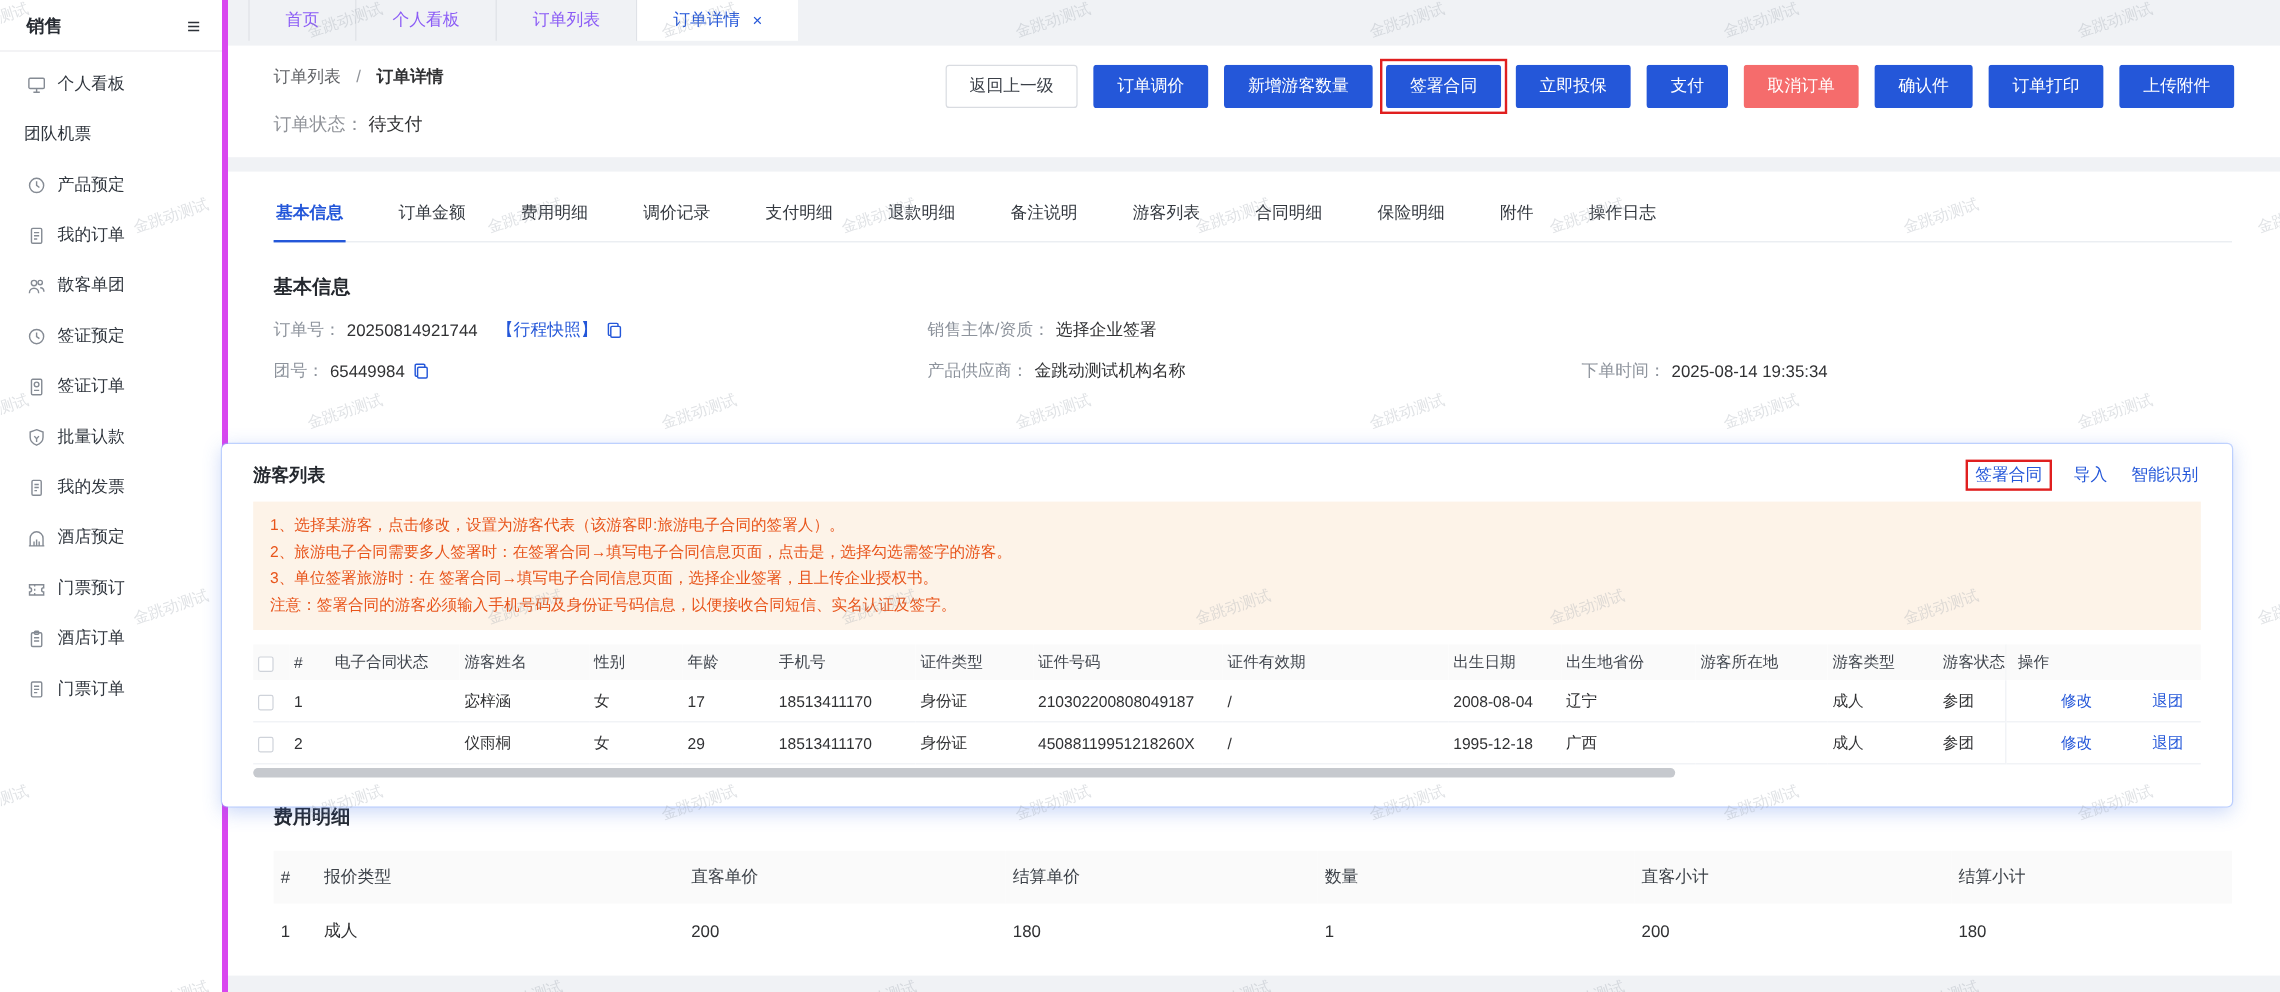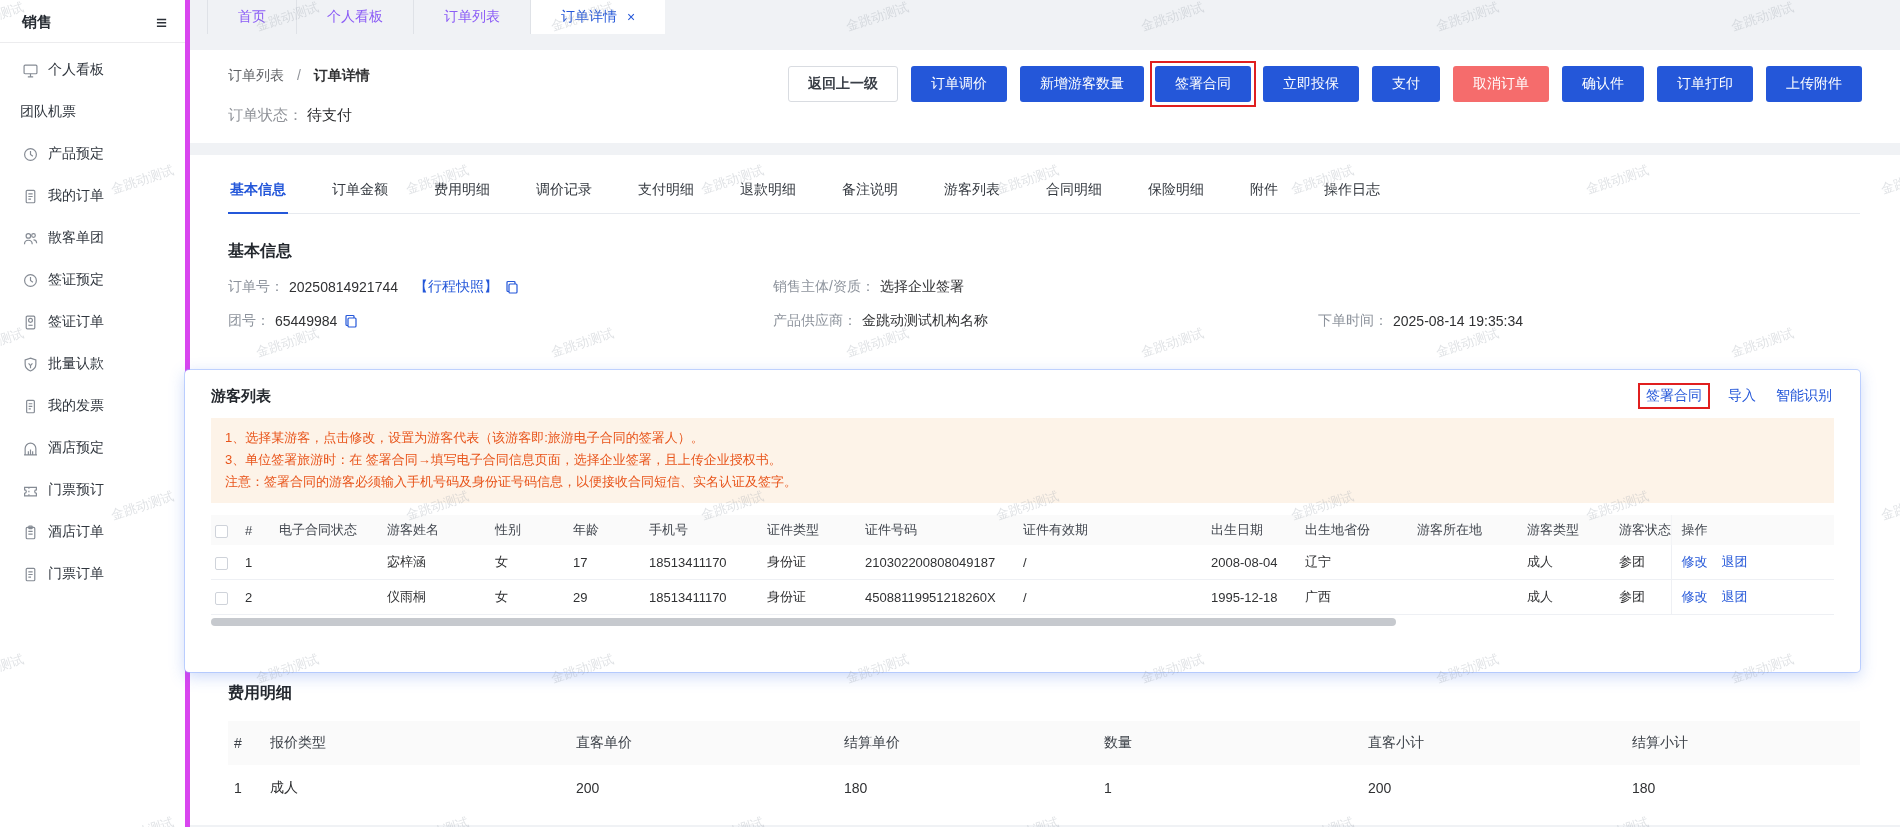--- a/index.html
+++ b/index.html
@@ -27,34 +27,34 @@
   .menu-item .mi-icon{width:16px;height:16px;display:inline-flex;align-items:center;justify-content:center;color:#858b94;flex:0 0 auto;}
   .menu-item.no-icon{padding-left:20px;}
   
   .main{position:absolute;left:190px;top:0;right:0;height:100%;}
   .top-tabbar{height:34px;display:flex;align-items:stretch;padding-left:17px;}
   .top-tab{display:flex;align-items:center;padding:0 30px;color:#8b5cf6;border-right:1px solid #dfe2e7;cursor:pointer;}
   .top-tab:first-child{border-left:1px solid #dfe2e7;}
   .top-tab.active{background:#fff;color:var(--primary);border-right:none;gap:10px;}
   .tab-close{font-size:14px;cursor:pointer;}
   
-  .page-header{background:#fff;margin-top:16px;padding:17px 38px 18px;position:relative;}
+  .page-header{background:#fff;margin-top:4px;padding:17px 38px 18px;position:relative;}
   .breadcrumb{font-size:14px;}
   .bc-parent{color:#606266;cursor:pointer;}
   .bc-sep{color:#909399;margin:0 9px;}
   .bc-current{color:#303133;font-weight:bold;}
   .status-line{margin-top:21px;font-size:15px;color:#909399;}
   .status-value{color:#303133;margin-left:4px;}
   .action-buttons{position:absolute;right:36px;top:11px;display:flex;align-items:center;}
   .btn-wrap{display:inline-flex;border:2px solid transparent;margin-left:9px;}
   .btn-wrap.highlighted{border-color:var(--annotation);padding:3px;margin-left:4px;margin-right:-4px;}
   .btn{height:36px;padding:0 19px;border-radius:3px;font-size:14px;display:flex;align-items:center;
        border:1px solid transparent;cursor:pointer;background:var(--primary);color:#fff;white-space:nowrap;
        font-family:"Liberation Sans","DejaVu Sans",sans-serif;}
-  .btn.default{background:#fff;border-color:#d9dce1;color:#3a3f47;font-weight:bold;}
+  .btn.default{background:#fff;border-color:#d9dce1;color:#3a3f47;}
   .btn.danger{background:var(--danger);}
   
   .content-card{background:#fff;margin-top:12px;padding:0 40px 0 38px;height:670px;position:relative;}
   .detail-tabs{display:flex;gap:42px;border-bottom:1px solid var(--border);padding-top:19px;}
   .detail-tab{padding:7px 2px 13px;color:#33383f;cursor:pointer;}
   .detail-tab.active{color:var(--primary);font-weight:bold;border-bottom:2px solid var(--primary);margin-bottom:-1px;}
   .section-title{font-size:16px;font-weight:bold;margin:27px 0 0;color:#24282e;}
   .info-row{display:flex;margin-top:16px;align-items:center;}
   .info-item{width:545px;display:flex;align-items:center;}
   .info-item.wide{flex:1;}
@@ -73,21 +73,21 @@
   .glink-wrap{display:inline-flex;border:2px solid transparent;}
   .glink-wrap.highlighted{border-color:var(--annotation);padding:2px 6px;}
   .notice-box{background:var(--notice-bg);margin-top:9px;padding:9px 14px 10px;font-size:13px;line-height:22px;color:var(--notice-text);}
   .notice-box p{margin:0;}
   table{border-collapse:collapse;table-layout:fixed;width:100%;}
   .guest-table{margin-top:12px;font-size:13px;}
   .guest-table th{background:#fafafa;font-weight:normal;color:#41464e;text-align:left;padding:6px 4px;white-space:nowrap;overflow:hidden;}
   .guest-table td{padding:8px 4px;border-bottom:1px solid #eef0f4;color:#303133;white-space:nowrap;overflow:hidden;}
   .guest-table .op-col{border-left:1px solid #eef0f4;padding-left:10px;}
   .guest-table th.op-col{border-left:1px solid #f3f4f6;}
-  .row-action{color:var(--primary);cursor:pointer;margin-right:14px;}
+  .row-action{color:var(--primary);cursor:pointer;margin-right:14px;margin-left:36px;}
   .checkbox{display:inline-block;width:13px;height:13px;border:1px solid #cfd3da;border-radius:2px;background:#fff;cursor:pointer;vertical-align:middle;}
   .hscrollbar{height:8px;margin-top:3px;position:relative;}
   .hscrollbar .thumb{position:absolute;left:0;top:0;height:8px;width:1185px;background:#c6c9ce;border-radius:4px;cursor:grab;}
   
   .fee-section{padding-top:353px;}
   .fee-table{margin-top:17px;font-size:14px;}
   .fee-table th{background:#fafafa;text-align:left;font-weight:normal;color:#3c4148;padding:13px 6px;}
   .fee-table td{padding:14px 6px;color:#303133;}
 </style>
 </head>
@@ -427,20 +427,21 @@
         <span class="glink-wrap">
           <span class="guest-link">导入</span>
         </span>
         <span class="glink-wrap">
           <span class="guest-link">智能识别</span>
         </span>
       </span>
   </div>
   <div class="notice-box" id="noticeBox">
       <p>1、选择某游客，点击修改，设置为游客代表（该游客即:旅游电子合同的签署人）。</p>
+      <p>2、旅游电子合同需要多人签署时：在签署合同→填写电子合同信息页面，点击是，选择勾选需签字的游客。</p>
       <p>3、单位签署旅游时：在 签署合同→填写电子合同信息页面，选择企业签署，且上传企业授权书。</p>
       <p>注意：签署合同的游客必须输入手机号码及身份证号码信息，以便接收合同短信、实名认证及签字。</p>
     </div>
   <table class="guest-table">
     <colgroup>
       <col style="width:30px">
         <col style="width:34px">
         <col style="width:108px">
         <col style="width:108px">
         <col style="width:78px">

